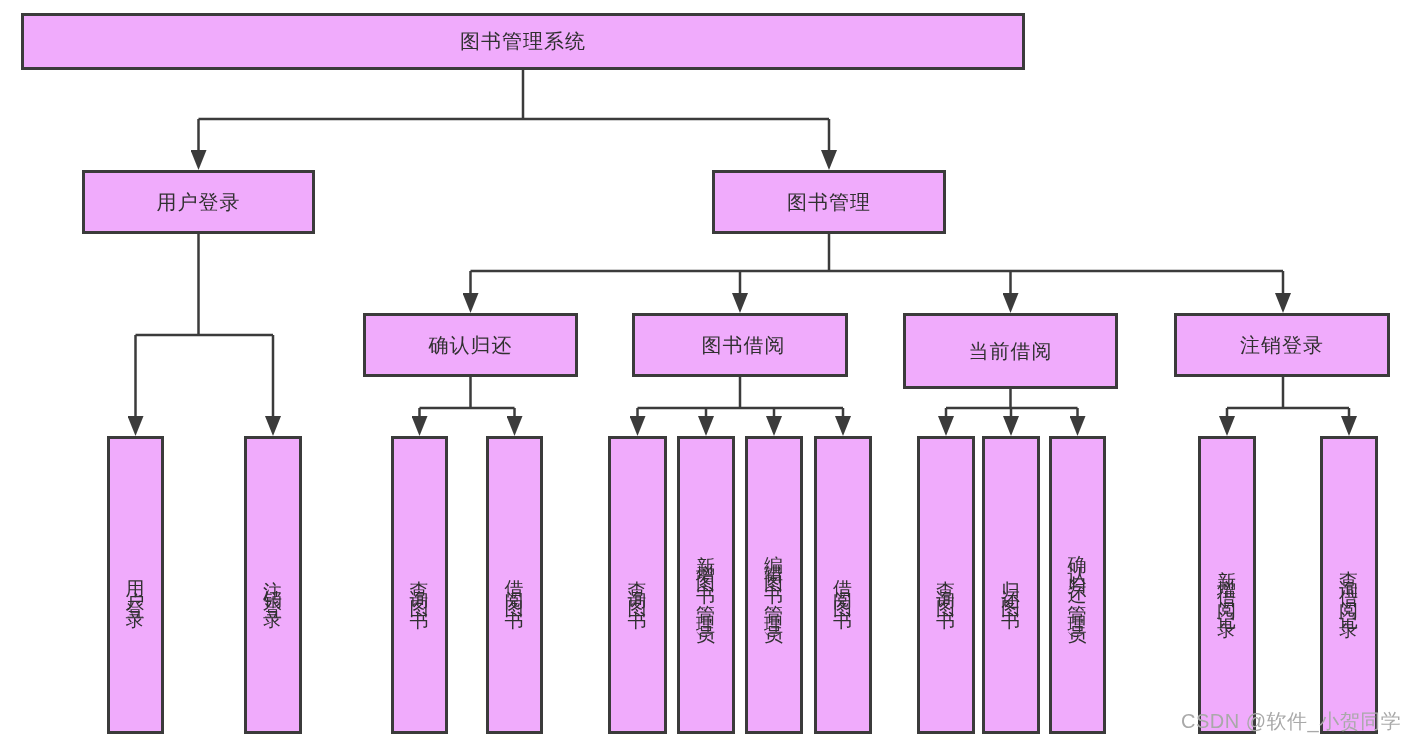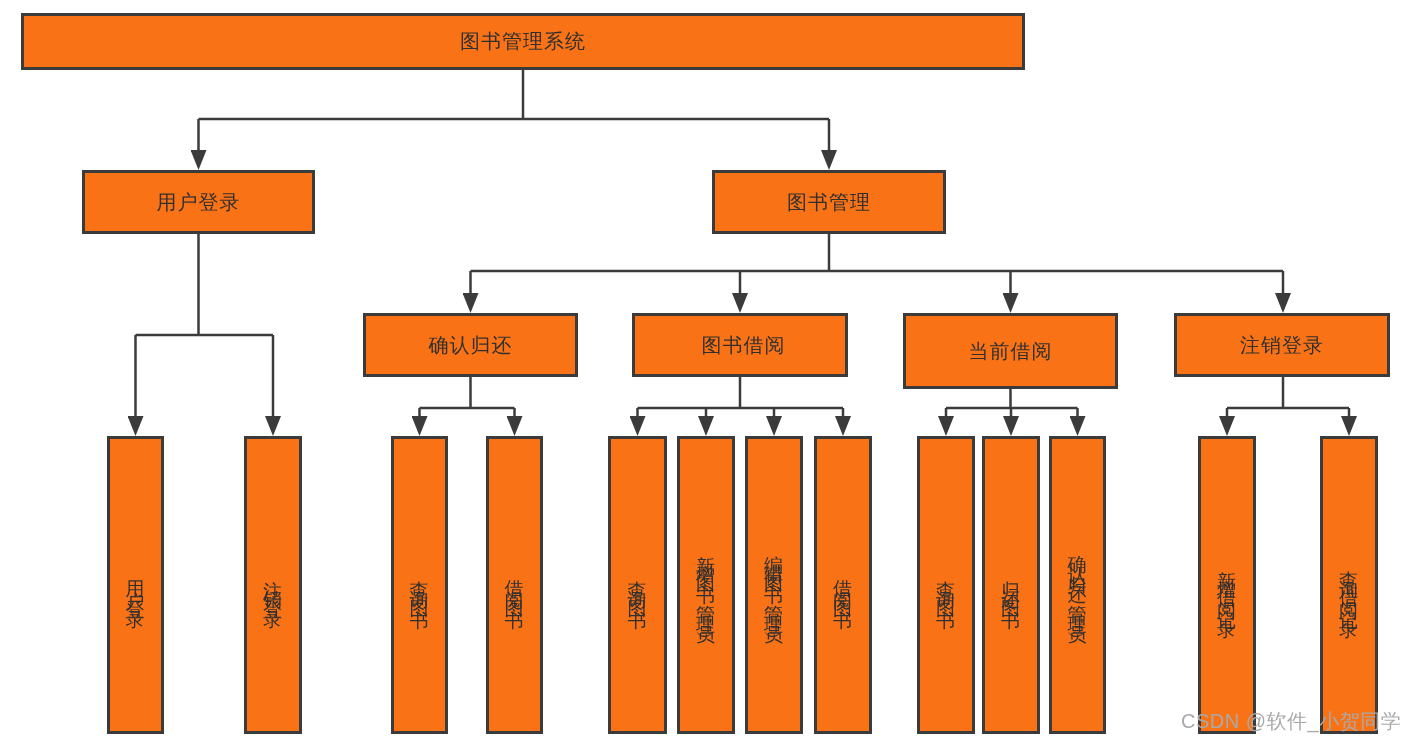--- a/index.html
+++ b/index.html
@@ -2,21 +2,21 @@
 <html><head>
 <meta charset="utf-8">
 <style>
   html,body{margin:0;padding:0;background:#ffffff;}
   .stage{
     position:relative;width:1405px;height:747px;background:#ffffff;overflow:hidden;
     font-family:"Liberation Sans","DejaVu Sans",sans-serif;
   }
   svg.wires{position:absolute;left:0;top:0;z-index:1;}
   .box{
-    position:absolute;box-sizing:border-box;background:#f97316;
+    position:absolute;box-sizing:border-box;background:#f0abfc;
     border:3px solid #3b3b3b;display:flex;align-items:center;justify-content:center;
     color:#303030;z-index:2;
   }
   .h{font-size:20px;letter-spacing:1px;white-space:nowrap;}
   .v{
     writing-mode:vertical-rl;text-orientation:mixed;
     font-size:19px;letter-spacing:10px;line-height:1;
   }
   .wm{
     position:absolute;left:1181px;top:708px;z-index:5;

